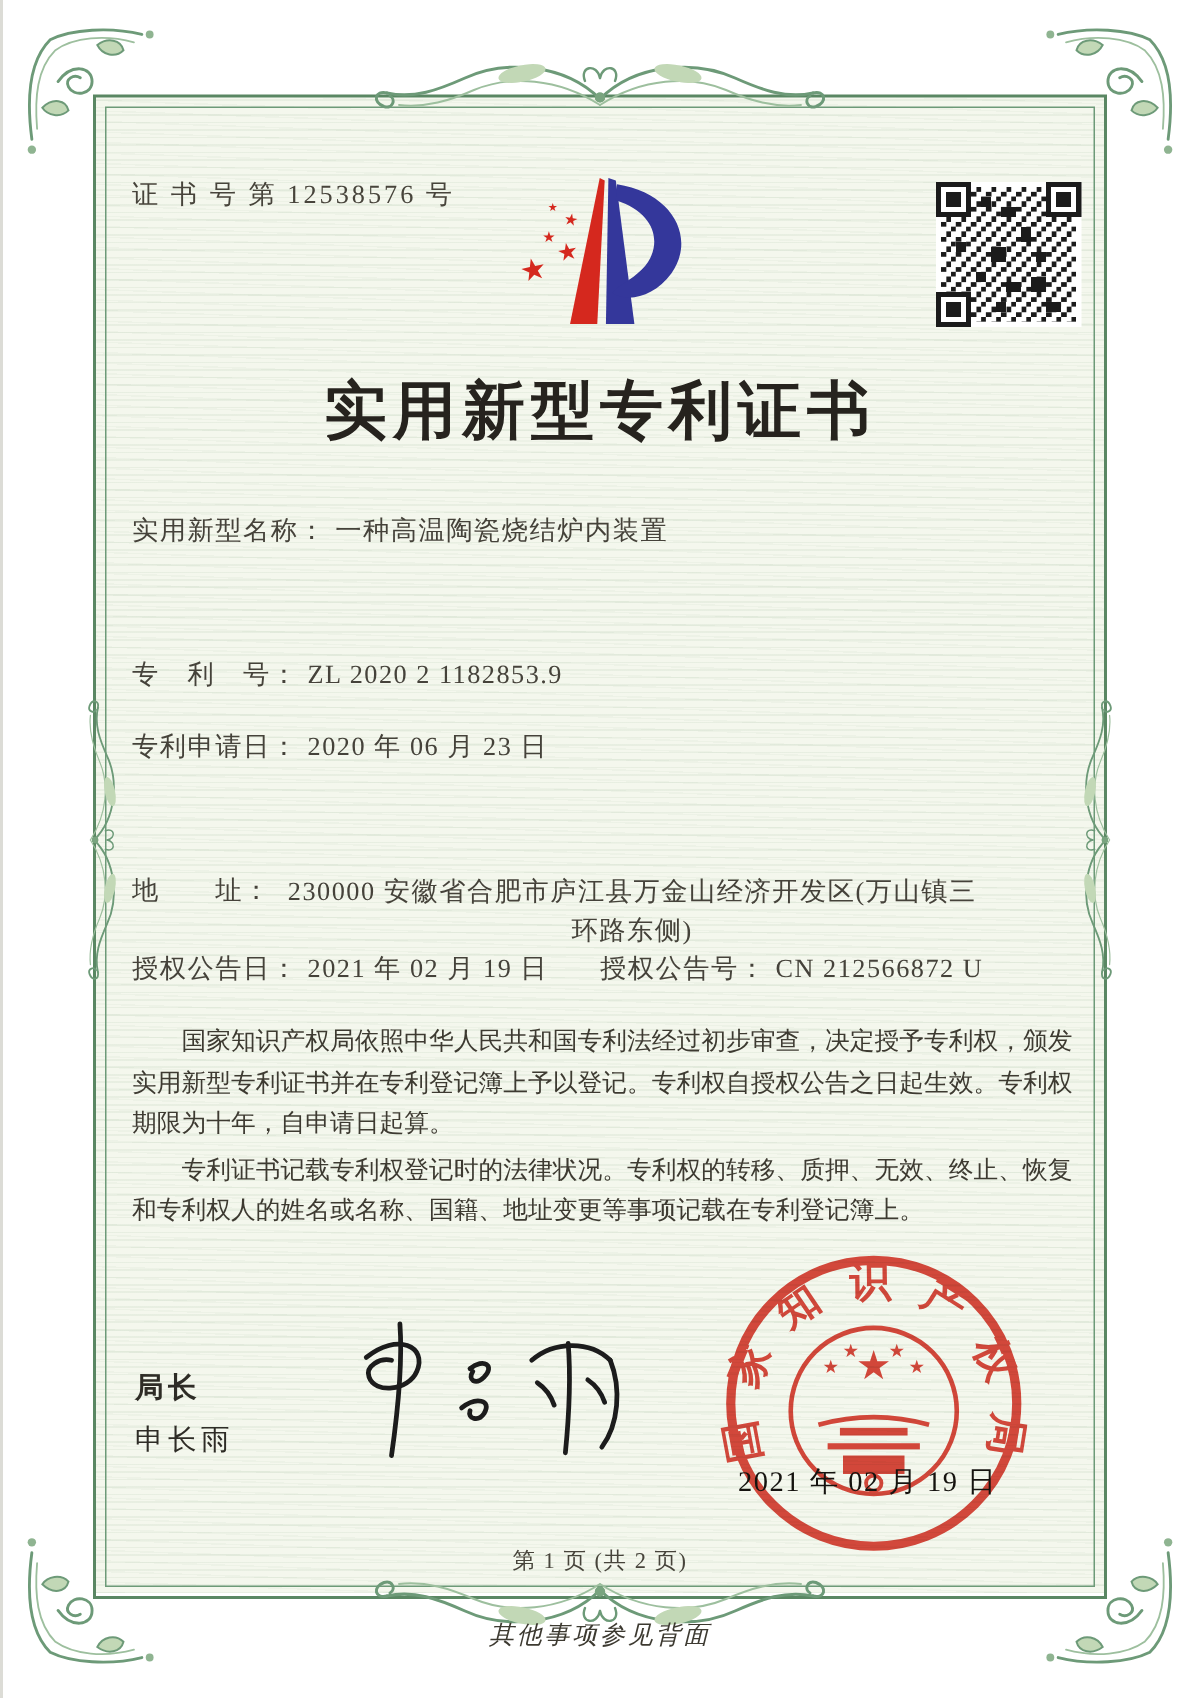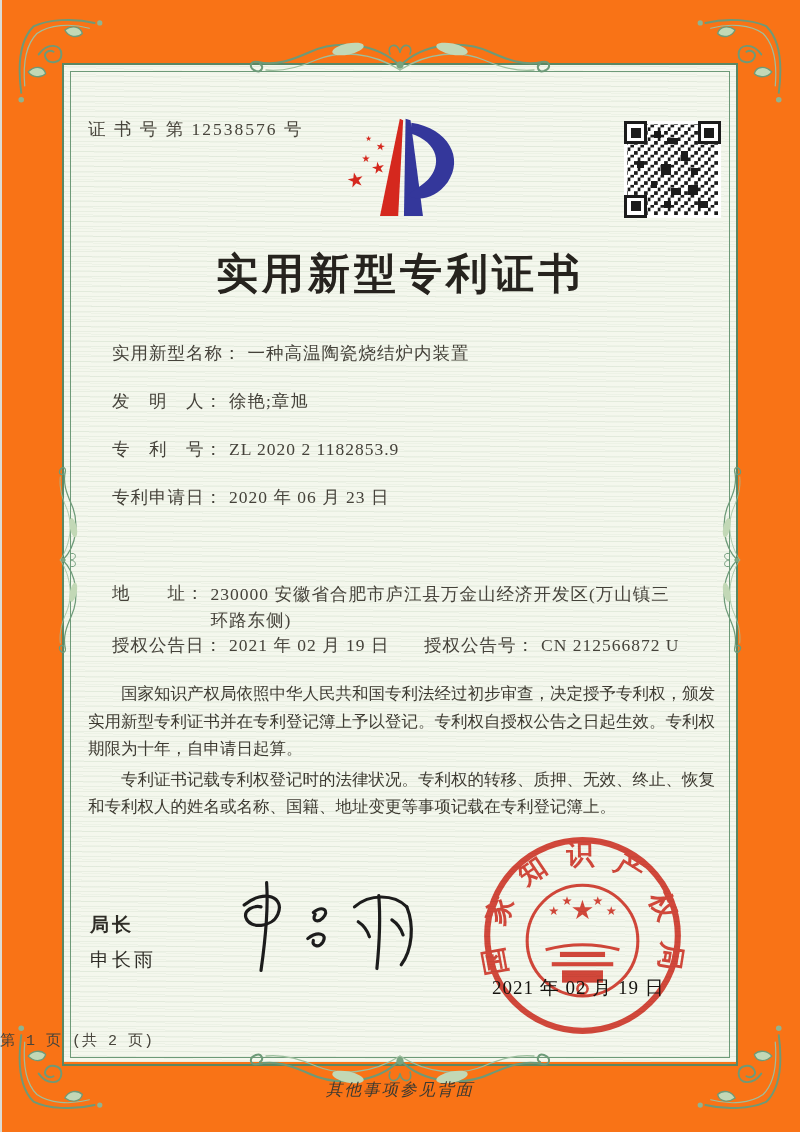--- a/index.html
+++ b/index.html
@@ -1,18 +1,18 @@
 <!DOCTYPE html>
 <html><head>
 <meta charset="utf-8">
 <style>
   html,body{margin:0;padding:0;background:#e9e9e6;}
   .page{
     position:relative;width:800px;height:1132px;margin:0 auto;
-    background:#f97316;overflow:hidden;
+    background:#ffffff;overflow:hidden;
     font-family:"Liberation Serif","DejaVu Serif",serif;
     color:#3c3a33;
   }
   .page::before{content:"";position:absolute;left:0;top:0;bottom:0;width:2px;background:#dcdcd6;}
   
   .paper-texture{
     position:absolute;left:64px;top:65px;right:64px;bottom:70px;
     background-color:#f4f7ed;
     background-image:
       repeating-linear-gradient(0deg, rgba(124,162,122,0.10) 0 1px, rgba(255,255,255,0) 1px 5px),
@@ -24,41 +24,41 @@
   
   .content{position:absolute;inset:0;}
   .cert-number{position:absolute;left:88px;top:117px;font-size:17.5px;letter-spacing:2px;color:#47443b;}
   .logo{position:absolute;left:333px;top:110px;}
   .qr{position:absolute;left:624px;top:121px;width:97px;height:97px;}
   .title{
     position:absolute;left:0;right:0;top:246px;text-align:center;
     font-size:42px;font-weight:600;letter-spacing:4px;color:#26231e;
   }
   .row{position:absolute;left:88px;font-size:17.5px;color:#45423a;white-space:nowrap;}
-  .flabel{letter-spacing:1px;margin-left:24px;}
-  .fvalue{letter-spacing:1px;margin-left:6px;}
+  .flabel{letter-spacing:1px;}
+  .fvalue{letter-spacing:1px;margin-left:6px;text-align:center;}
   .row.addr{white-space:normal;}
   .row.addr .flabel{display:inline-block;vertical-align:top;}
   .row.addr .fvalue{display:inline-block;vertical-align:top;width:470px;word-break:break-all;line-height:26px;}
   .pair2{position:absolute;left:312px;top:0;white-space:nowrap;}
   .paragraphs{
     position:absolute;left:88px;top:664px;width:628px;
     font-size:16.5px;line-height:27.5px;color:#3d3a31;margin-top:16px;
   }
   .paragraphs p{margin:0 0 3px 0;text-indent:2em;}
   .signer{position:absolute;left:90px;font-size:19px;color:#2e2c26;letter-spacing:3px;}
   .signer-title{top:912px;font-weight:bold;}
   .signer-name{top:947px;}
   .signature{position:absolute;left:218px;top:876px;}
   .seal{position:absolute;left:480px;top:833px;mix-blend-mode:multiply;opacity:0.92;}
   .seal-date{
     position:absolute;left:492px;top:975px;font-size:19px;letter-spacing:1px;
     color:#15130f;z-index:5;white-space:nowrap;
   }
-  .page-indicator{position:absolute;left:0;right:0;top:1031px;text-align:left;font-size:15px;color:#47443b;letter-spacing:1px;font-family:Liberation Mono, monospace;}
+  .page-indicator{position:absolute;left:0;right:0;top:1031px;text-align:center;font-size:15px;color:#47443b;letter-spacing:1px;}
   .back-note{position:absolute;left:0;right:0;top:1079px;text-align:center;font-size:16.5px;color:#3d3a31;font-style:italic;letter-spacing:2px;}
 </style>
 </head>
 <body>
 
 <div class="page">
 
   <div class="paper-texture"></div>
   <div class="frame-outer"></div>
   <div class="frame-inner"></div>
@@ -170,23 +170,20 @@
             <rect x="2" y="24" width="3" height="3"></rect>
           </g>
       </g>
     </svg>
 
     <div class="title">实用新型专利证书</div>
 
     <div class="row" style="top:341px">
       <span class="flabel">实用新型名称：</span><span class="fvalue">一种高温陶瓷烧结炉内装置</span>
     </div>
-    <div class="row" style="top:389px">
-      <span class="flabel">发　明　人：</span><span class="fvalue">徐艳;章旭</span>
-    </div>
     <div class="row" style="top:437px">
       <span class="flabel">专　利　号：</span><span class="fvalue">ZL 2020 2 1182853.9</span>
     </div>
     <div class="row" style="top:485px">
       <span class="flabel">专利申请日：</span><span class="fvalue">2020 年 06 月 23 日</span>
     </div>
     <div class="row addr" style="top:581px">
       <span class="flabel">地　　址：</span><span class="fvalue">230000 安徽省合肥市庐江县万金山经济开发区(万山镇三环路东侧)</span>
     </div>
     <div class="row" style="top:633px">

